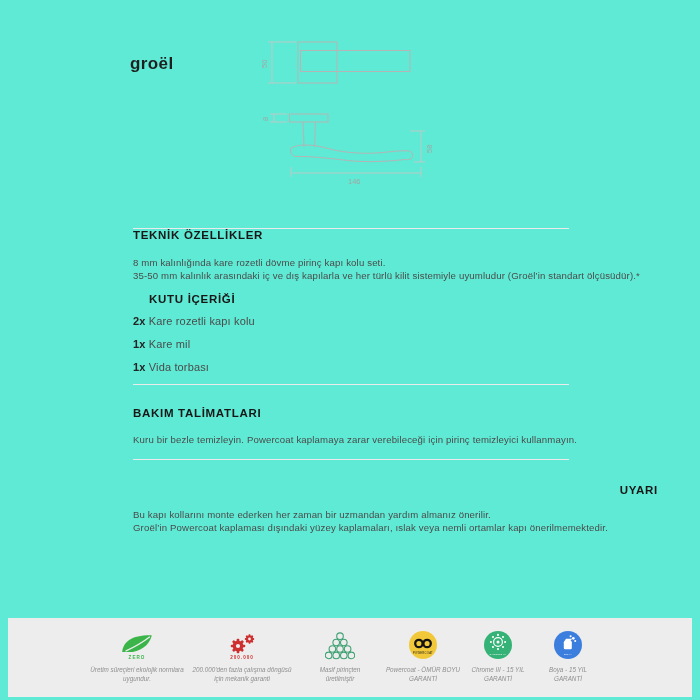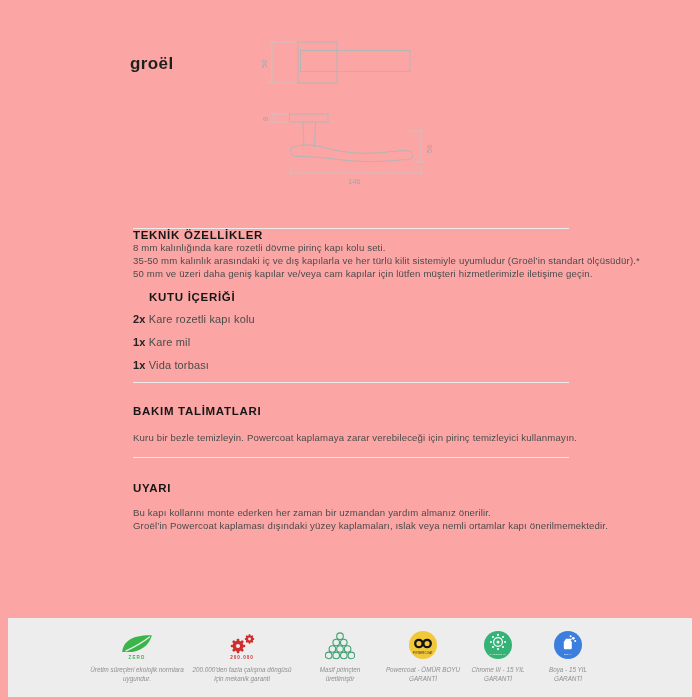--- a/index.html
+++ b/index.html
@@ -1,34 +1,34 @@
 <!DOCTYPE html>
 <html><head>
 <meta charset="utf-8">
 <style>
   html,body{margin:0;padding:0;background:#fff;}
-  .page{position:relative;width:700px;height:700px;background:#fca5a5;overflow:hidden;
+  .page{position:relative;width:700px;height:700px;background:#5eead4;overflow:hidden;
         font-family:"Liberation Sans",sans-serif;}
   .logo{position:absolute;left:130px;top:54px;font-size:17px;font-weight:600;
         color:#1f1f1f;letter-spacing:.4px;}
   .drawing{position:absolute;left:255px;top:33px;}
   .content{position:absolute;left:133px;top:228px;width:525px;}
   .divider{border-top:1px solid #ebebeb;width:436px;height:0;}
   h2{font-size:11.5px;font-weight:700;color:#161616;letter-spacing:.7px;margin:0;}
   .h-tech{}
   .content p{font-size:9.6px;color:#4b4b4b;letter-spacing:.15px;margin:0;
              line-height:13px;white-space:nowrap;}
   .p-gap{margin-top:12px;}
   .h-box{margin-top:11px;padding-left:16px;}
   .item{font-size:11px;color:#4b4b4b;letter-spacing:.15px;margin-top:10px;line-height:13px;}
   .item .qty{font-weight:700;color:#222;}
   .div-care{margin-top:10px;}
   .h-care{margin-top:22px;}
   .div-warn{margin-top:13px;}
-  .h-warn{margin-top:24px;}
+  .h-warn{margin-top:24px;text-align:right;}
   .p-warn{margin-top:10px;}
   .band{position:absolute;left:8px;top:618px;width:684px;height:79px;background:#ededed;}
   .badge{position:absolute;top:11px;display:flex;flex-direction:column;align-items:center;}
   .badge .iconbox{height:31px;display:flex;flex-direction:column;align-items:center;justify-content:flex-end;}
   .badge .caption{font-size:6.3px;font-style:italic;color:#8f8f8f;text-align:center;
                   line-height:1.5;margin-top:5px;}
   .minitag{font-size:4.6px;font-weight:700;letter-spacing:1px;margin-top:1px;}
   .tag-green{color:#3bb54a;} .tag-red{color:#cf2e2e;}
   .b1{left:81px;width:96px;} .b2{left:182px;width:104px;} .b3{left:297px;width:70px;}
   .b4{left:373px;width:84px;} .b5{left:452px;width:76px;} .b6{left:528px;width:64px;}
@@ -75,23 +75,22 @@
     </g>
     <text transform="translate(268,123) rotate(-90)" font-size="7.5" fill="#a5a5a5">8</text>
     <text transform="translate(432,155) rotate(-90)" font-size="7.5" fill="#a5a5a5">58</text>
     <text x="348" y="186" font-size="7.5" fill="#a5a5a5">146</text>
   </svg>
 
   <div class="content">
     <div class="divider"></div>
 
     <h2 class="h-tech">TEKNİK ÖZELLİKLER</h2>
-    <p class="p-gap" style="">8 mm kalınlığında kare rozetli dövme pirinç kapı kolu seti.</p>
+    <p class="p-gap" style="margin-top:15px">8 mm kalınlığında kare rozetli dövme pirinç kapı kolu seti.</p>
     <p class="p-gap">35-50 mm kalınlık arasındaki iç ve dış kapılarla ve her türlü kilit sistemiyle uyumludur (Groël’in standart ölçüsüdür).*</p>
-    <p class="p-gap">50 mm ve üzeri daha geniş kapılar ve/veya cam kapılar için lütfen müşteri hizmetlerimizle iletişime geçin.</p>
 
     <h2 class="h-box">KUTU İÇERİĞİ</h2>
     <div class="item">
       <span class="qty">2x</span>
       <span>Kare rozetli kapı kolu</span>
     </div>
     <div class="item">
       <span class="qty">1x</span>
       <span>Kare mil</span>
     </div>

